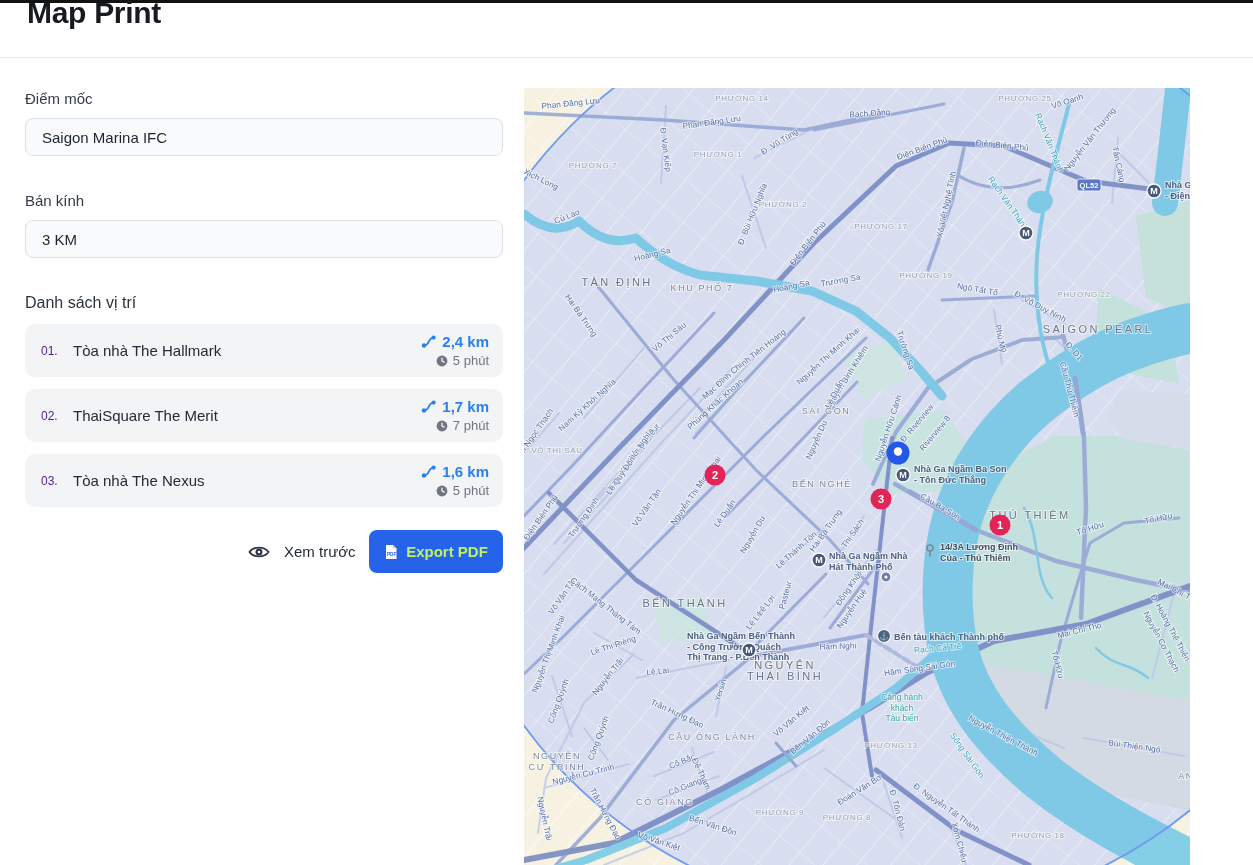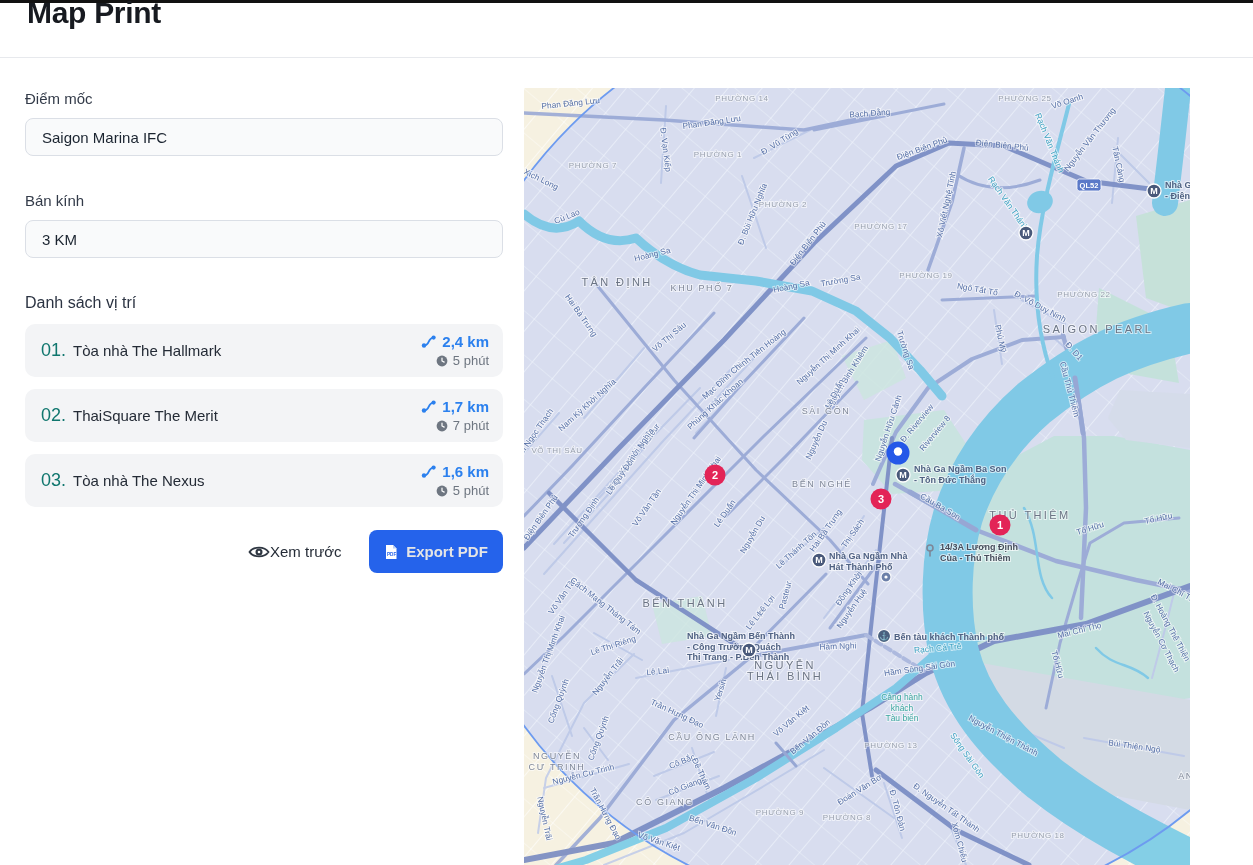--- a/index.html
+++ b/index.html
@@ -13,32 +13,32 @@
     border-radius:8px;box-sizing:border-box;font-size:15px;color:#1b2430;display:flex;align-items:center;
     padding:0 16px;}
   #label-landmark{top:90px;}
   #input-landmark{top:118px;}
   #label-radius{top:192px;}
   #input-radius{top:220px;}
   #list-heading{left:25px;top:294px;font-size:16px;color:#2b3342;}
   .loc-item{left:25px;width:478px;height:53px;background:#f3f4f6;border-radius:10px;
     display:flex;align-items:center;padding:0 14px 0 16px;box-sizing:border-box;}
   #loc-item-0{top:324px;} #loc-item-1{top:389px;} #loc-item-2{top:454px;}
-  .loc-num{width:32px;font-size:18px;color:#0f766e;}
+  .loc-num{width:32px;font-size:12px;color:#4c1d95;}
   .loc-name{font-size:15px;color:#242b36;}
   .loc-right{margin-left:auto;text-align:center;}
   .loc-dist{display:flex;align-items:center;justify-content:flex-end;gap:5px;
     color:#2b80ee;font-weight:700;font-size:15px;}
   .loc-time{display:flex;align-items:center;justify-content:flex-end;gap:5px;
     color:#6e7681;font-size:13px;margin-top:3px;}
-  #preview-button{left:248px;top:530px;height:43px;display:flex;align-items:center;gap:0;
+  #preview-button{left:248px;top:530px;height:43px;display:flex;align-items:center;gap:14px;
     font-size:15px;color:#252c37;cursor:pointer;}
   #export-button{left:369px;top:530px;width:134px;height:43px;background:#2563eb;border:none;
     border-radius:8px;display:flex;align-items:center;justify-content:center;gap:8px;
-    color:#e5e5e5;font-weight:700;font-size:15px;cursor:pointer;font-family:"Liberation Sans",sans-serif;}
+    color:#bef264;font-weight:700;font-size:15px;cursor:pointer;font-family:"Liberation Sans",sans-serif;}
   #map-panel{left:524px;top:88px;width:666px;height:777px;overflow:hidden;background:#e2e5ef;}
   
   text{font-family:"Liberation Sans",sans-serif;}
   .mlb{paint-order:stroke;stroke:#ffffff;stroke-width:2px;stroke-opacity:.6;}
   .lb-st{font-size:8.3px;fill:#5670a6;}
   .lb-wd{font-size:8px;fill:#98a0ae;letter-spacing:.6px;}
   .lb-ar{font-size:11px;fill:#6b7484;letter-spacing:2.4px;font-weight:500;}
   .lb-ar2{font-size:9px;fill:#7f8798;letter-spacing:1.6px;}
   .lb-wt{font-size:8.5px;fill:#3fa3c2;}
   .lb-poi{font-size:9px;fill:#4f6182;font-weight:600;}

